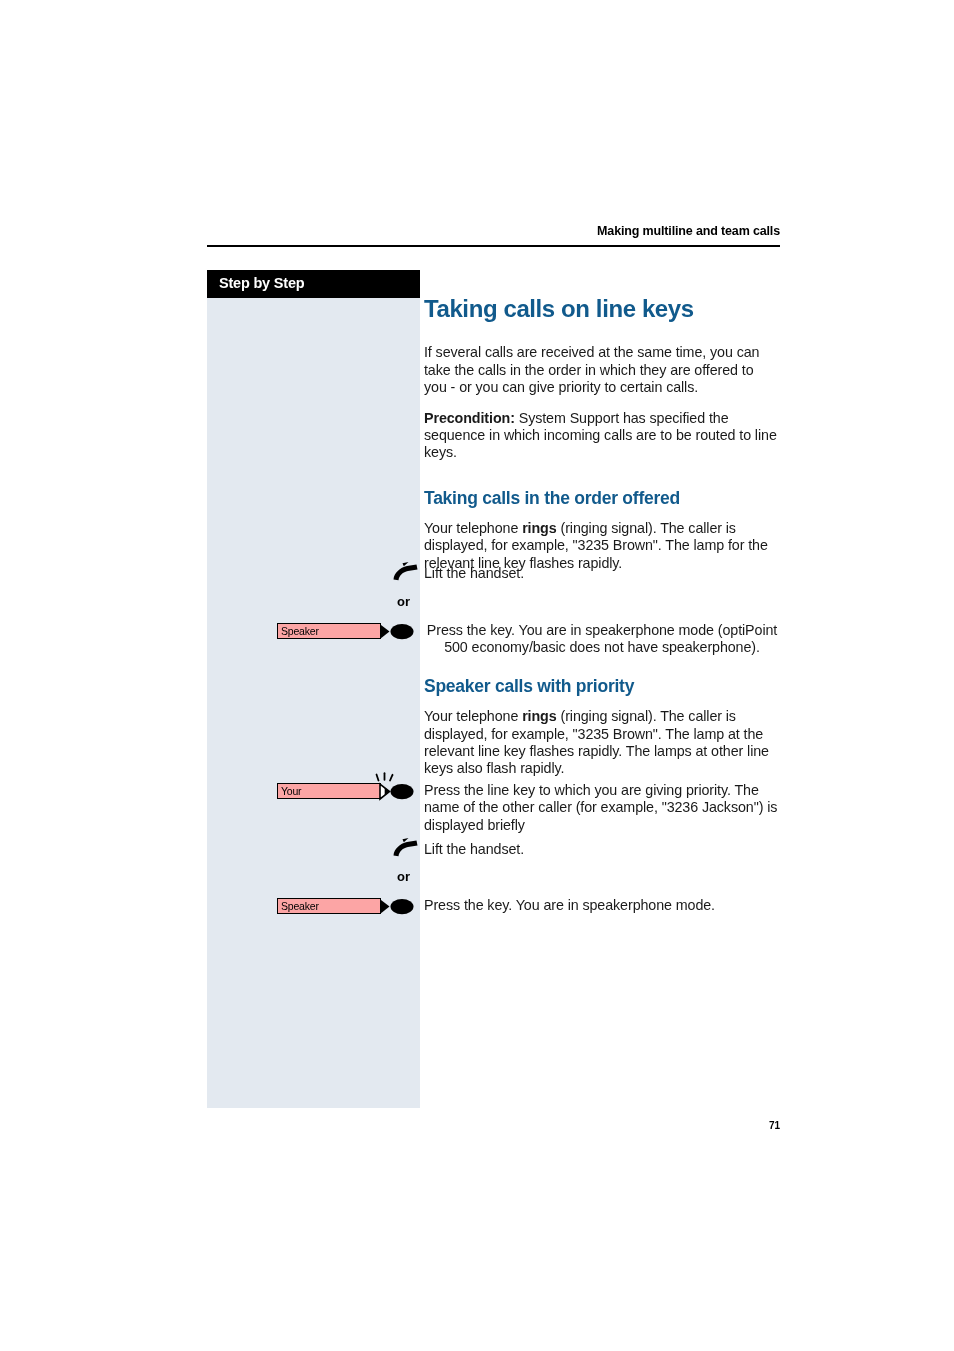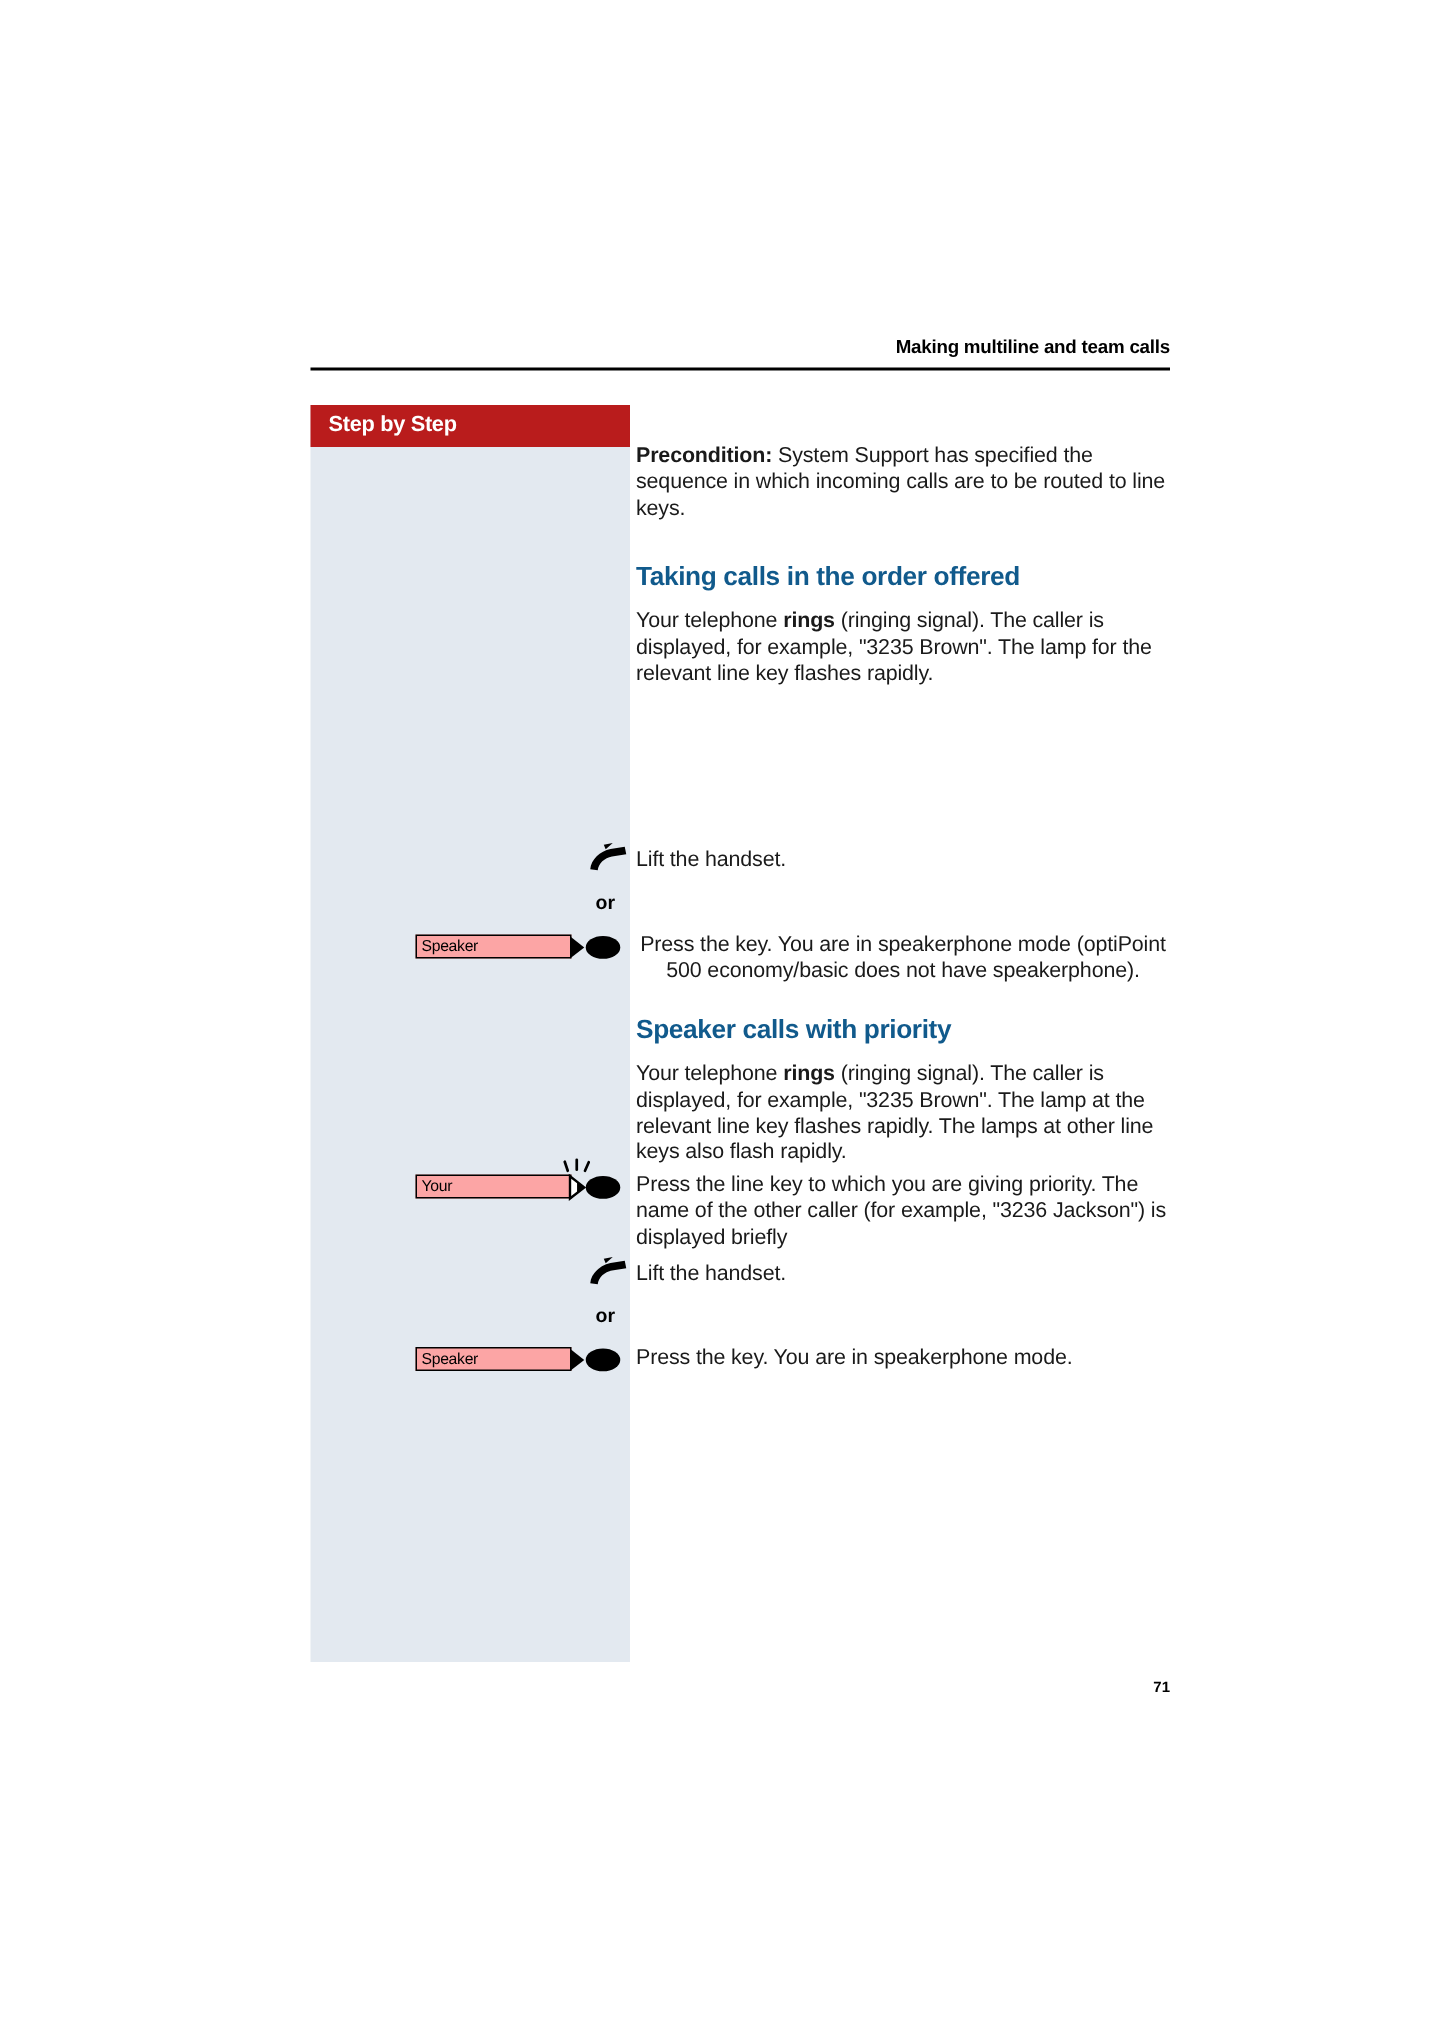--- a/index.html
+++ b/index.html
@@ -45,21 +45,21 @@
     width: 213px;
     height: 838px;
     background: #e3e9f0;
   }
   .sidebar-title-bar {
     position: absolute;
     left: 207px;
     top: 270px;
     width: 213px;
     height: 28px;
-    background: #b91c1c;
+    background: #000000;
   }
   .sidebar-title {
     position: absolute;
     left: 12px;
     top: 5px;
     font-size: 14.5px;
     font-weight: bold;
     color: #ffffff;
     letter-spacing: -0.2px;
   }
@@ -171,21 +171,23 @@
 
 <div class="running-head">Making multiline and team calls</div>
 <div class="head-rule"></div>
 
 <div class="sidebar"></div>
 <div class="sidebar-title-bar">
   <div class="sidebar-title">Step by Step</div>
 </div>
 
 <div class="content">
-
+  <h1 class="chapter">Taking calls on line keys</h1>
+
+  <p class="body">If several calls are received at the same time, you can take the calls in the order in which they are offered to you - or you can give priority to certain calls.</p>
 
   <p class="body">
     <b>Precondition:</b><span> System Support has specified the sequence in which incoming calls are to be routed to line keys.</span>
   </p>
 
   <h2 class="section">Taking calls in the order offered</h2>
   <p class="body">
     <span>Your telephone </span><b>rings</b><span> (ringing signal). The caller is displayed, for example, "3235 Brown". The lamp for the relevant line key flashes rapidly.</span>
   </p>
 </div>

